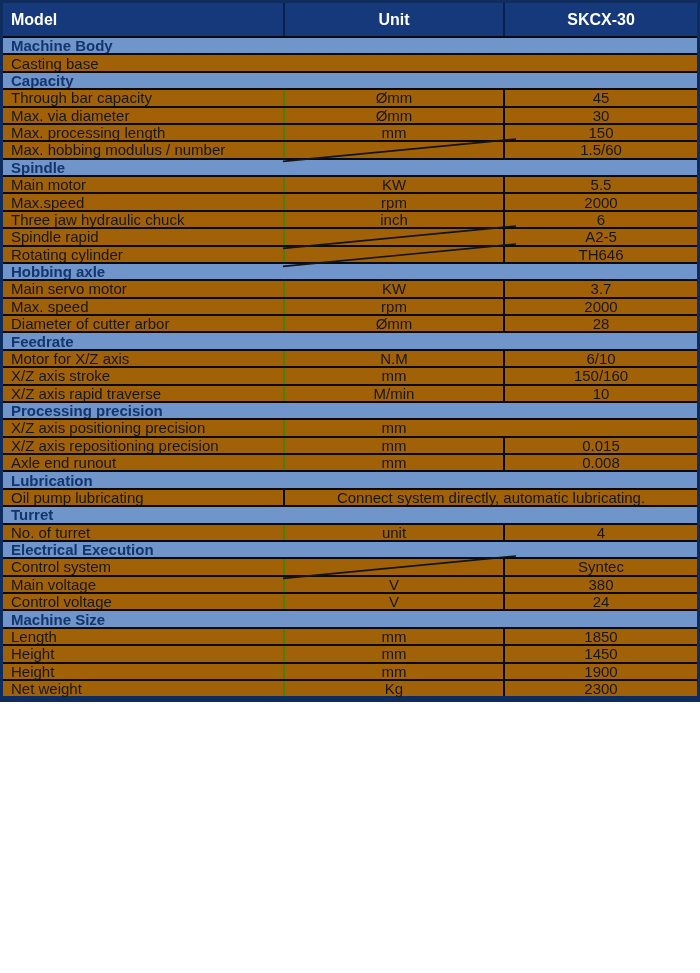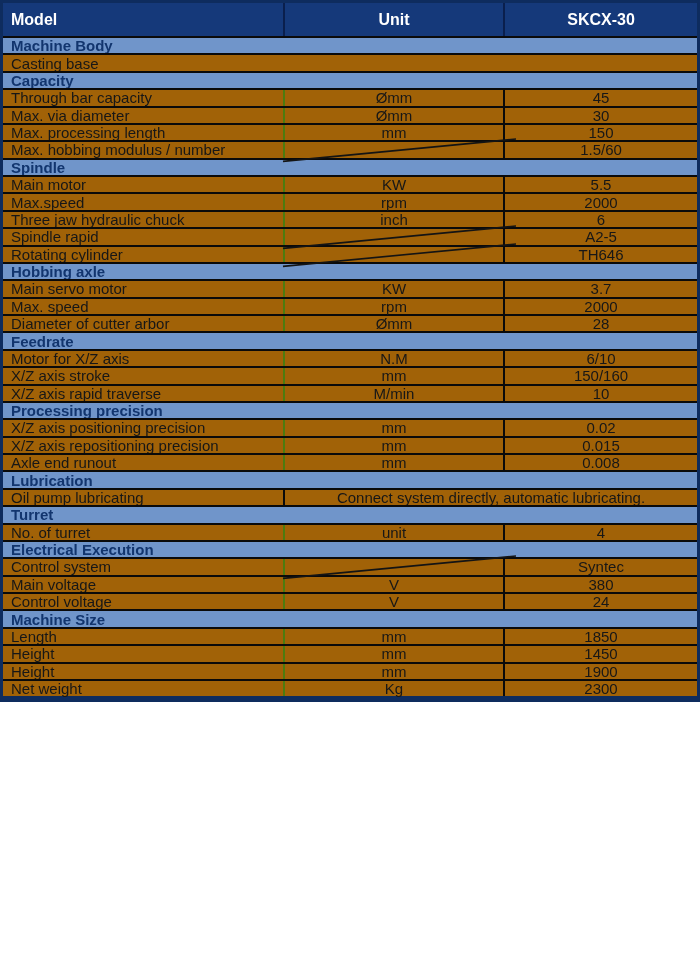--- a/index.html
+++ b/index.html
@@ -154,21 +154,20 @@
           <div class="cell value-cell">150/160</div>
         </div><div class="row data-row">
           <div class="cell label-cell">X/Z axis rapid traverse</div>
           <div class="cell unit-cell">M/min</div>
           <div class="cell value-cell">10</div>
         </div><div class="row section-row">
           <div class="cell section-title">Processing precision</div>
         </div><div class="row data-row">
           <div class="cell label-cell">X/Z axis positioning precision</div>
           <div class="cell unit-cell">mm</div>
-          <div class="cell value-cell">0.02</div>
         </div><div class="row data-row">
           <div class="cell label-cell">X/Z axis repositioning precision</div>
           <div class="cell unit-cell">mm</div>
           <div class="cell value-cell">0.015</div>
         </div><div class="row data-row">
           <div class="cell label-cell">Axle end runout</div>
           <div class="cell unit-cell">mm</div>
           <div class="cell value-cell">0.008</div>
         </div><div class="row section-row">
           <div class="cell section-title">Lubrication</div>

